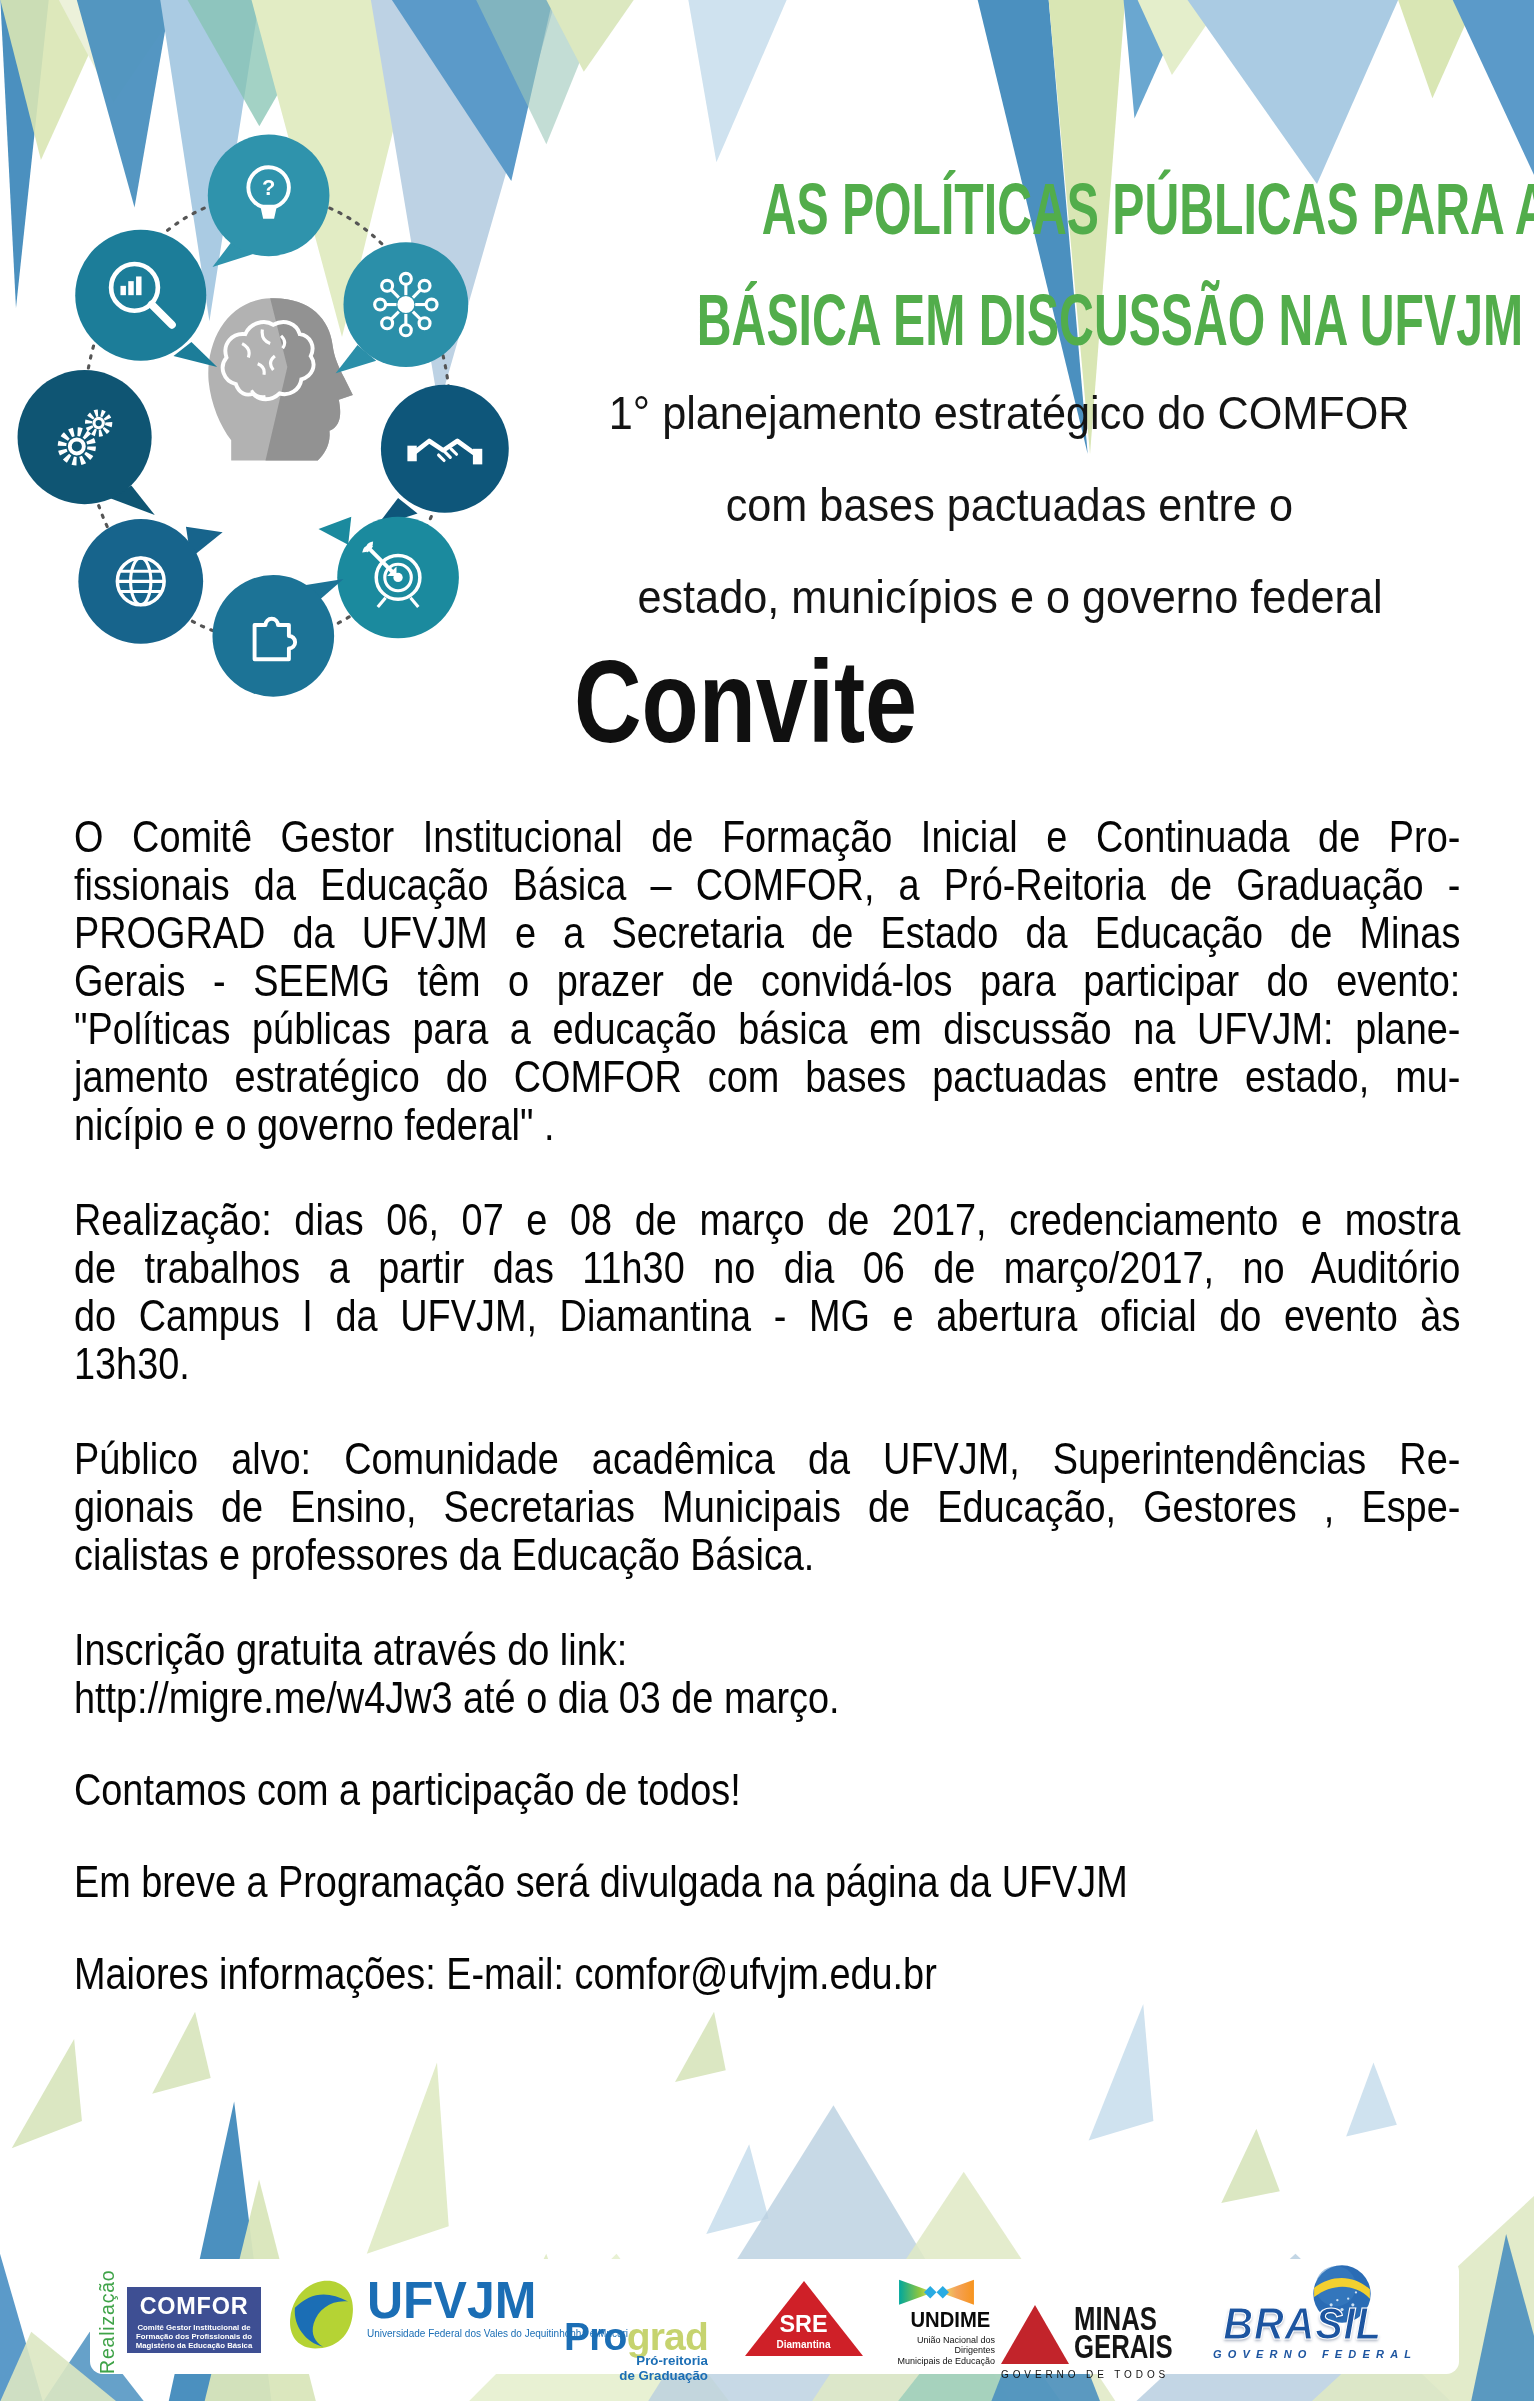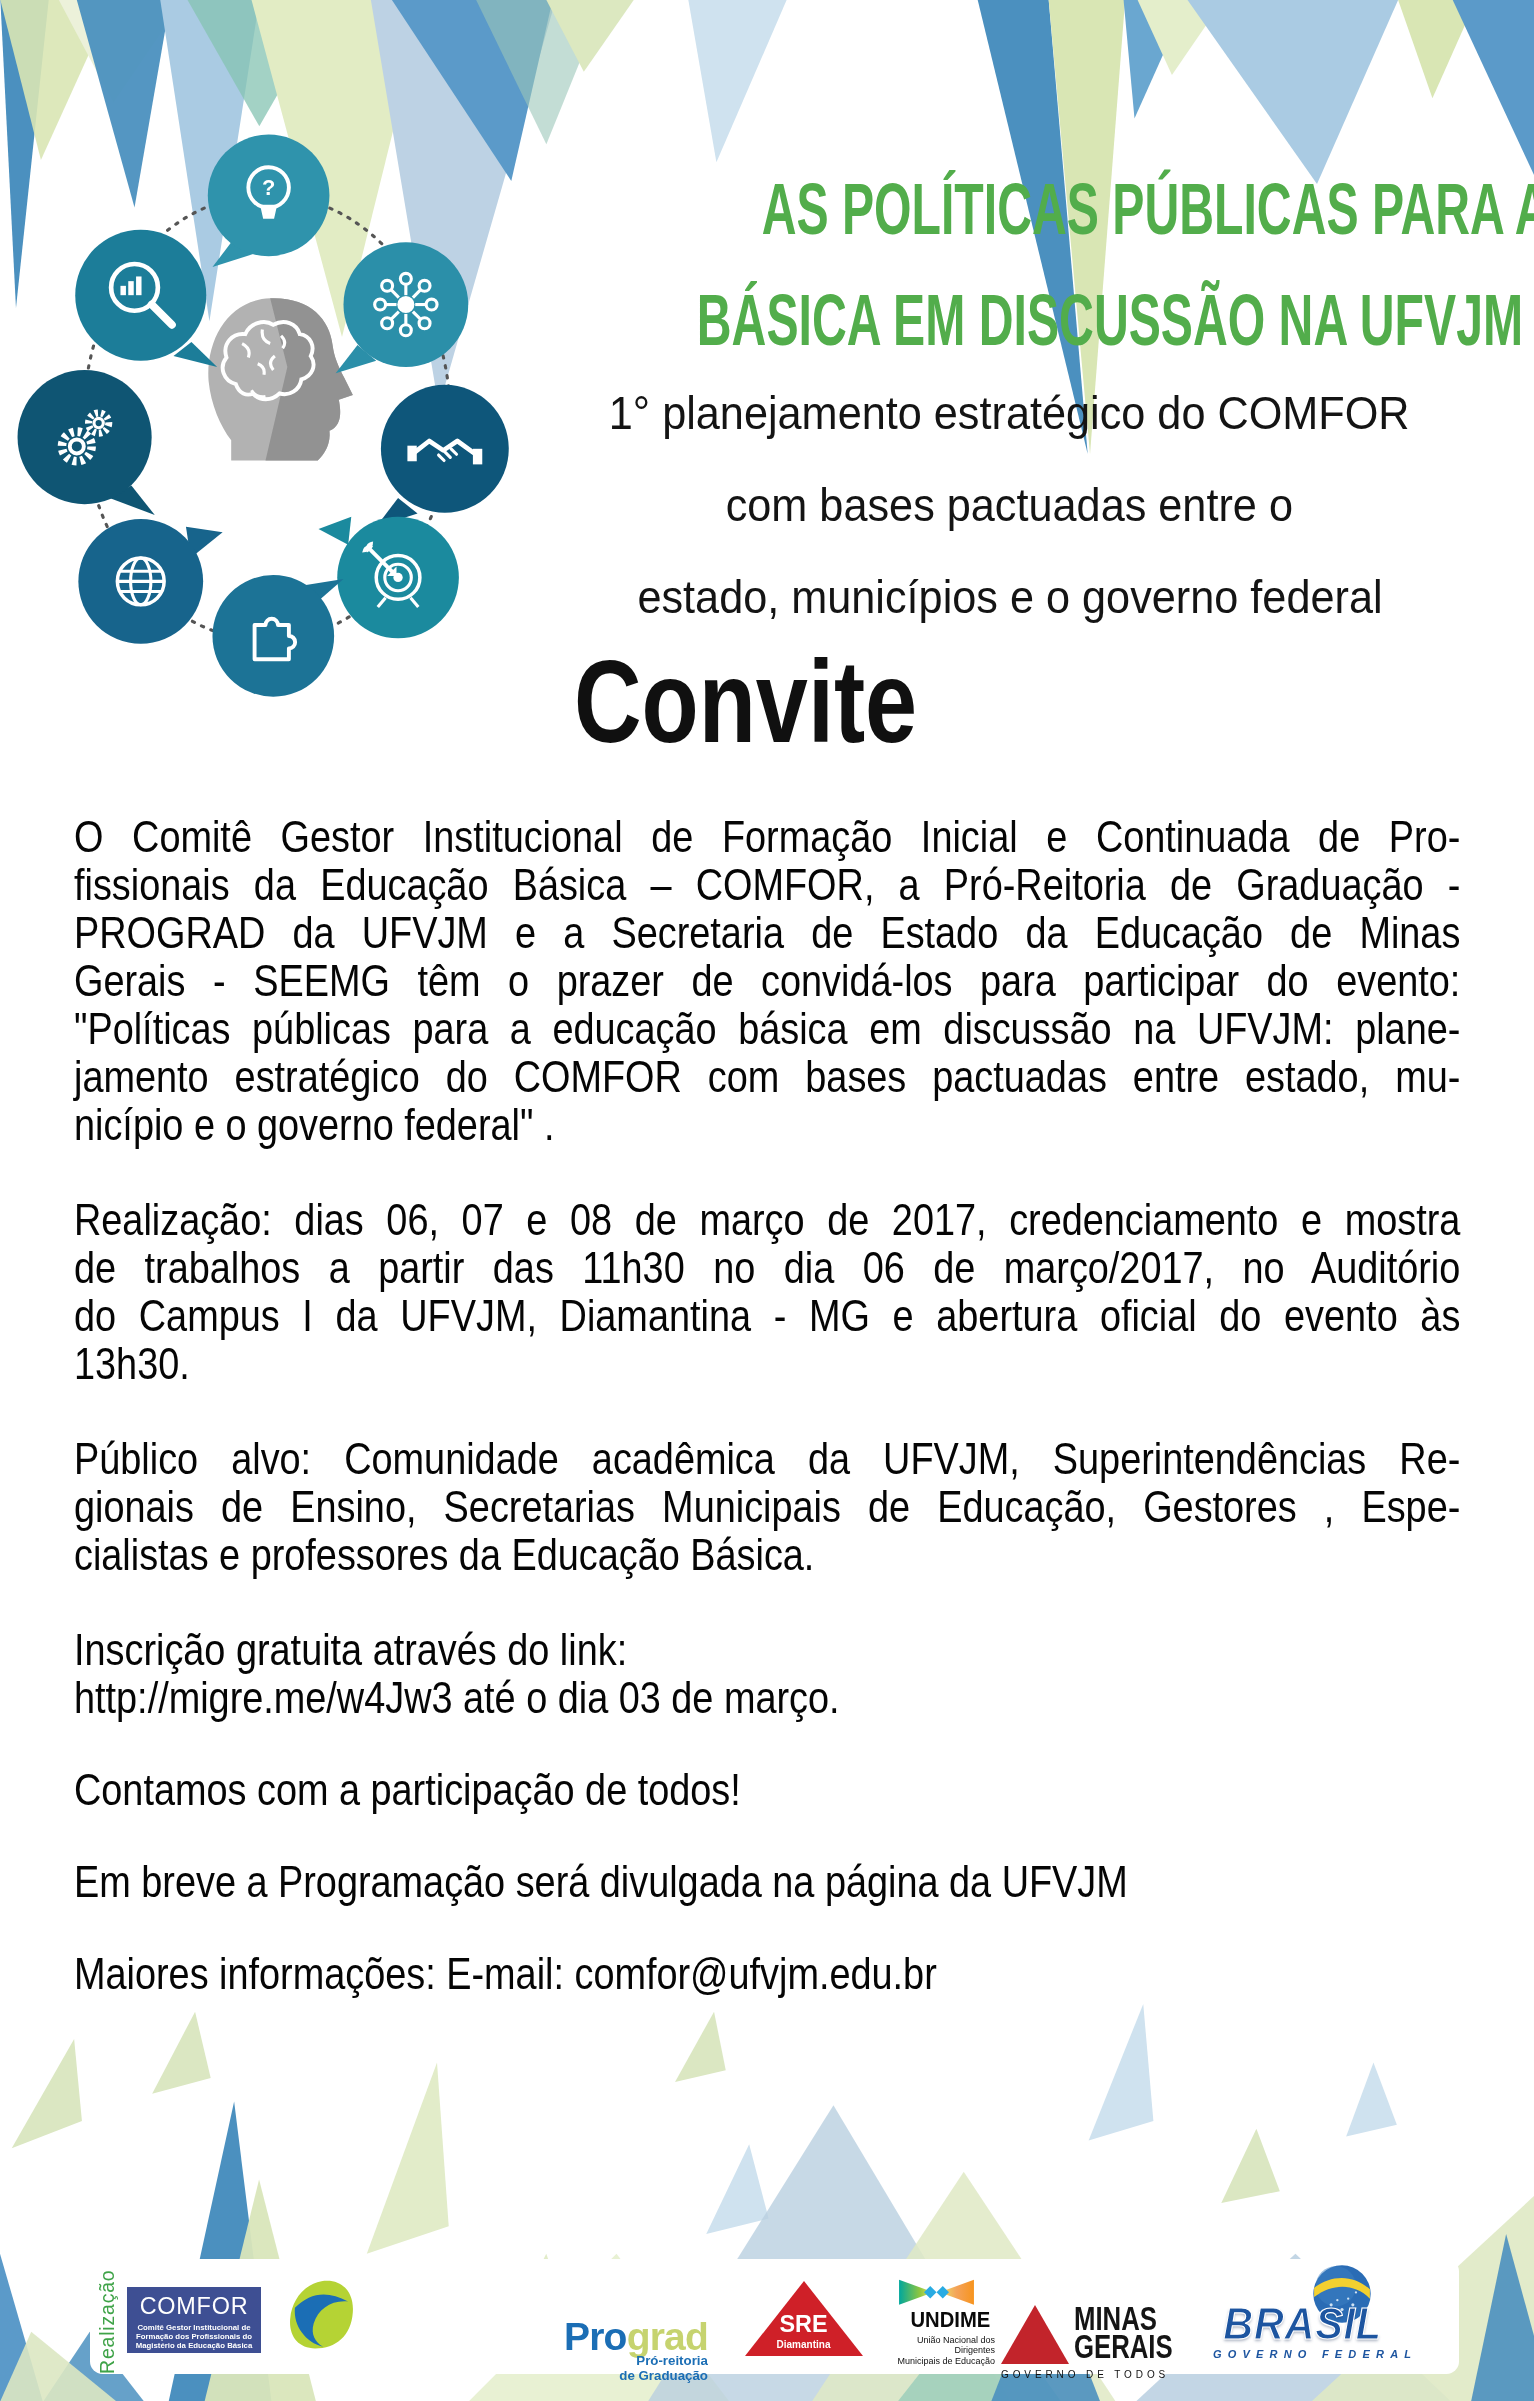--- a/index.html
+++ b/index.html
@@ -30,21 +30,21 @@
   .gap60{margin-bottom:47px;}
   .gap56{margin-bottom:44px;}
   
   .logo-bar{position:absolute;left:90px;top:2259px;width:1369px;height:115px;
             background:#fff;border-radius:12.5px;z-index:2;}
   .realizacao{position:absolute;left:6.2px;top:0;height:115px;display:flex;align-items:center;
               writing-mode:vertical-rl;transform:rotate(180deg);color:#3fa348;
               font-size:19.5px;letter-spacing:0.8px;}
   .comfor-box{position:absolute;left:37px;top:28px;width:134px;height:66px;background:#3e4f93;
               color:#fff;text-align:center;overflow:hidden;}
-  .comfor-name{font-size:23.4px;font-weight:400;letter-spacing:0.8px;margin-top:5.5px;}
+  .comfor-name{font-size:23.4px;font-weight:700;letter-spacing:0.8px;margin-top:5.5px;}
   .comfor-desc{font-size:7.8px;line-height:9px;font-weight:700;width:123px;margin:3.1px auto 0;text-align:center;}
   .ufvjm{position:absolute;left:197px;top:19px;display:flex;}
   .ufvjm-text{margin-left:11px;}
   .ufvjm-name{font-size:51px;line-height:45px;font-weight:700;color:#1b6eb5;transform:scaleX(0.98);transform-origin:0 0;}
   .ufvjm-desc{font-size:10px;color:#1b6eb5;margin-top:4.7px;font-weight:400;}
   .prograd{position:absolute;left:474px;top:25px;}
   .prograd-line1{font-size:39px;line-height:36px;font-weight:700;letter-spacing:-0.8px;margin-top:35px;}
   .prograd-p1{color:#1b6eb5;}
   .prograd-p2{color:#c6d36f;}
   .prograd-desc{text-align:right;font-size:13.3px;line-height:15px;font-weight:700;color:#1b6eb5;margin-top:-1.6px;}
@@ -294,20 +294,24 @@
   <div class="comfor-box">
     <div class="comfor-name">COMFOR</div>
     <div class="comfor-desc">Comitê Gestor Institucional de Formação dos Profissionais do Magistério da Educação Básica</div>
   </div>
 
   <div class="ufvjm">
     <svg width="69" height="72" viewBox="0 0 88 92">
       <path d="M44,4 C70,0 86,18 84,44 C82,74 62,90 36,90 C14,90 2,74 4,52 C6,28 22,8 44,4 Z" fill="#b5d334"></path>
       <path d="M10,38 C30,18 52,16 78,30 C56,28 40,40 34,58 C30,72 36,82 46,88 C24,82 8,62 10,38 Z" fill="#1b6eb5"></path>
     </svg>
+    <div class="ufvjm-text">
+      <div class="ufvjm-name">UFVJM</div>
+      <div class="ufvjm-desc">Universidade Federal dos Vales do Jequitinhonha e Mucuri</div>
+    </div>
   </div>
 
   <div class="prograd">
     <div class="prograd-line1">
       <span class="prograd-p1">Pro</span><span class="prograd-p2">grad</span>
     </div>
     <div class="prograd-desc">
       <div>Pró-reitoria</div>
       <div>de Graduação</div>
     </div>

